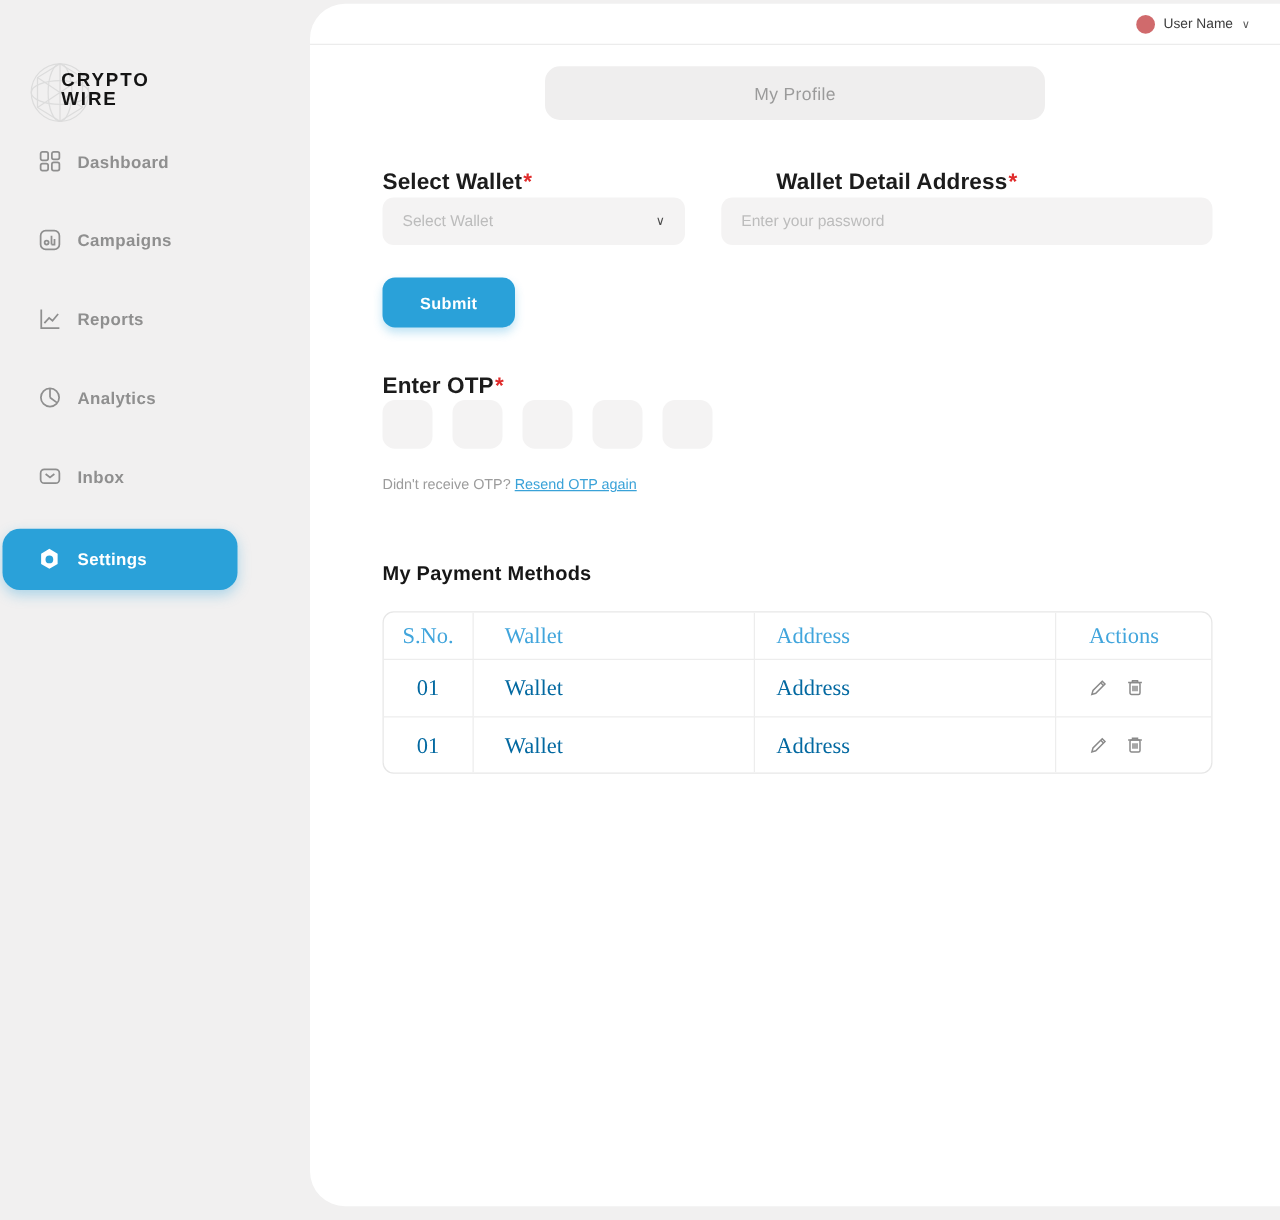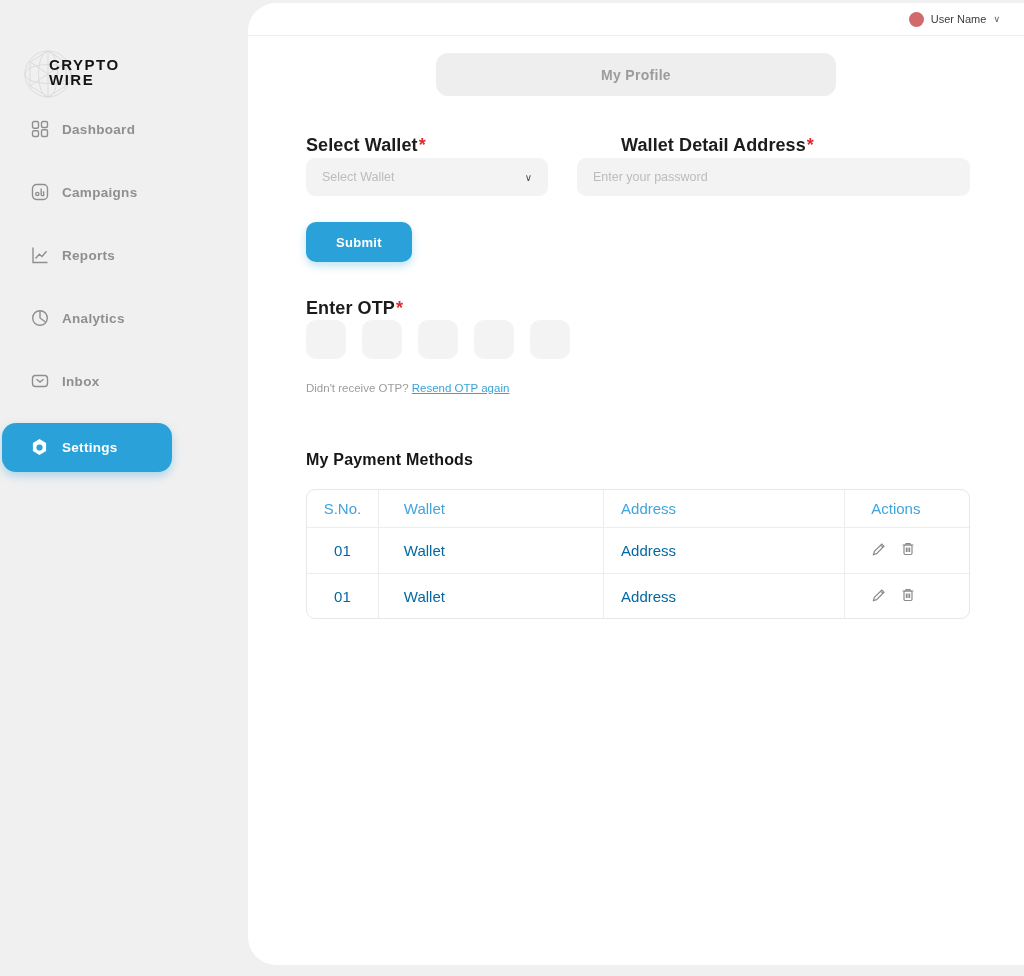--- a/index.html
+++ b/index.html
@@ -24,21 +24,21 @@
     display:flex; align-items:center; gap:13px;
     height:42px; margin:0 0 21px 0; padding-left:30px;
     color:#8f8f8f; font-size:13.5px; letter-spacing:.3px; cursor:pointer;
     background:transparent; border:none; width:100%; text-align:left;
     font-family:"Liberation Sans", sans-serif;
     font-weight:bold;
   }
   .nav-item .nav-icon { width:19px; height:19px; display:inline-flex; align-items:center; justify-content:center; }
   .nav-item.active {
     background:#2aa1d9; color:#ffffff; font-weight:bold;
-    width:170px; margin-left:2px; padding-left:28px;
+    width:188px; margin-left:2px; padding-left:28px;
     height:49px; border-radius:14px;
     box-shadow:0 4px 10px rgba(42,161,217,.35);
   }
   
   .card {
     position:absolute; left:248px; top:3px; right:0; bottom:11px;
     background:#ffffff; border-radius:28px 0 0 28px;
   }
   .topbar {
     position:absolute; top:0; left:0; right:0; height:33px;
@@ -50,21 +50,21 @@
   .user-name { font-size:11px; color:#3c3c3c; }
   .chev { font-size:9px; color:#5a5a5a; }
   
   .tabs {
     position:absolute; left:188px; top:50px; width:400px; height:43px;
     background:#efeeee; border-radius:12px; display:flex;
   }
   .tab {
     flex:1; border:none; background:transparent; border-radius:12px;
     font-family:"Liberation Sans", sans-serif;
-    font-size:14px; font-weight:bold; color:#9b9b9b; letter-spacing:.3px; cursor:pointer;
+    font-size:14px; font-weight:normal; color:#9b9b9b; letter-spacing:.3px; cursor:pointer;
   }
   .tab.active { background:#2aa1d9; color:#ffffff; }
   
   .field-label { position:absolute; font-size:18px; font-weight:bold; color:#1c1c1c; letter-spacing:.1px; }
   .req { color:#e02b2b; margin-left:1px; }
   .lbl-wallet { left:58px; top:132px; }
   .lbl-address { left:329px; top:132px;margin-left:44px; }
   .select-box, .text-input {
     position:absolute; top:155px; height:38px;
     background:#f4f3f3; border:none; border-radius:9px;
@@ -94,22 +94,23 @@
   .otp-help a { color:#3aa2d8; text-decoration:underline; cursor:pointer; }
   
   .pm-title { position:absolute; left:58px; top:448px; font-size:16px; font-weight:bold; color:#161616; letter-spacing:.2px; }
   .pm-table {
     position:absolute; left:58px; top:486px; width:664px;
     border:1px solid #e7e7e7; border-radius:9px;
     border-collapse:separate; border-spacing:0; overflow:hidden;
     background:#fff;
   }
   .pm-table th, .pm-table td {
-    font-size:15px; text-align:left; padding:0 0 0 25px;
+    font-size:18px; text-align:left; padding:0 0 0 25px;
     border-right:1px solid #ededed;
+    font-family:Liberation Serif, serif;
   }
   .pm-table th { color:#41a5dc; font-weight:normal; height:38px; border-bottom:1px solid #ededed; }
   .pm-table td { color:#0369a1; height:45px; }
   .pm-table tr:first-child th:last-child, .pm-table td:last-child { border-right:none; }
   .pm-table tbody tr + tr td { border-top:1px solid #ededed; }
   .pm-table .col-sno { width:72px; text-align:center; padding:0; }
   .pm-table .col-wallet { width:226px; }
   .pm-table .col-address { width:242px; padding-left:17px; }
   .pm-table .col-actions { width:124px; padding-left:26px; }
   .action-btn { background:none; border:none; cursor:pointer; padding:0; margin-right:13px; vertical-align:middle; }

